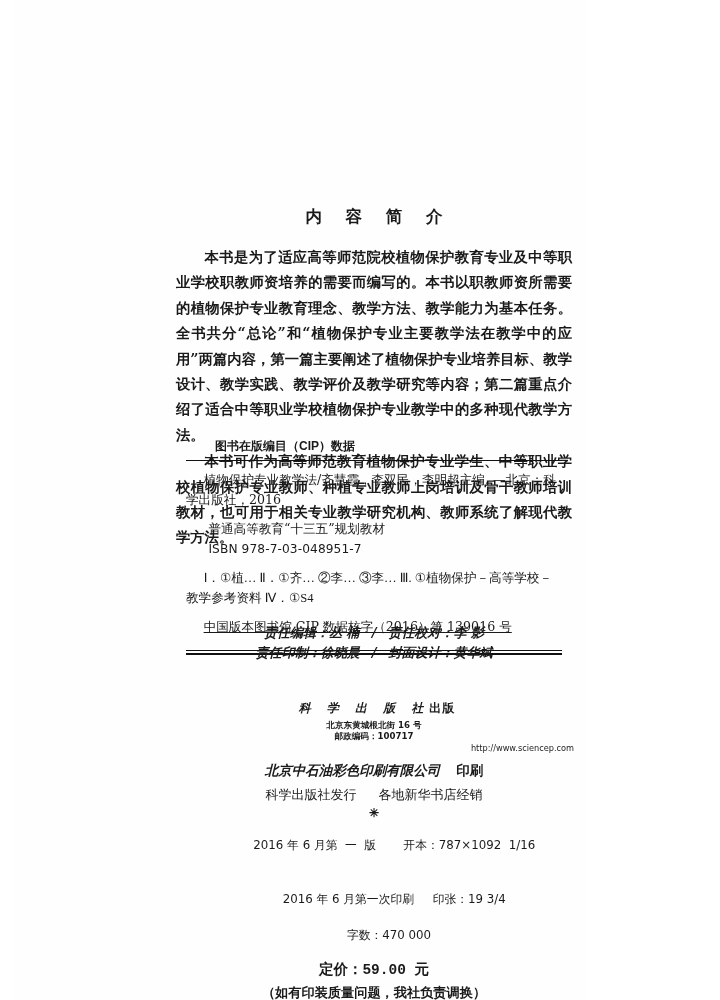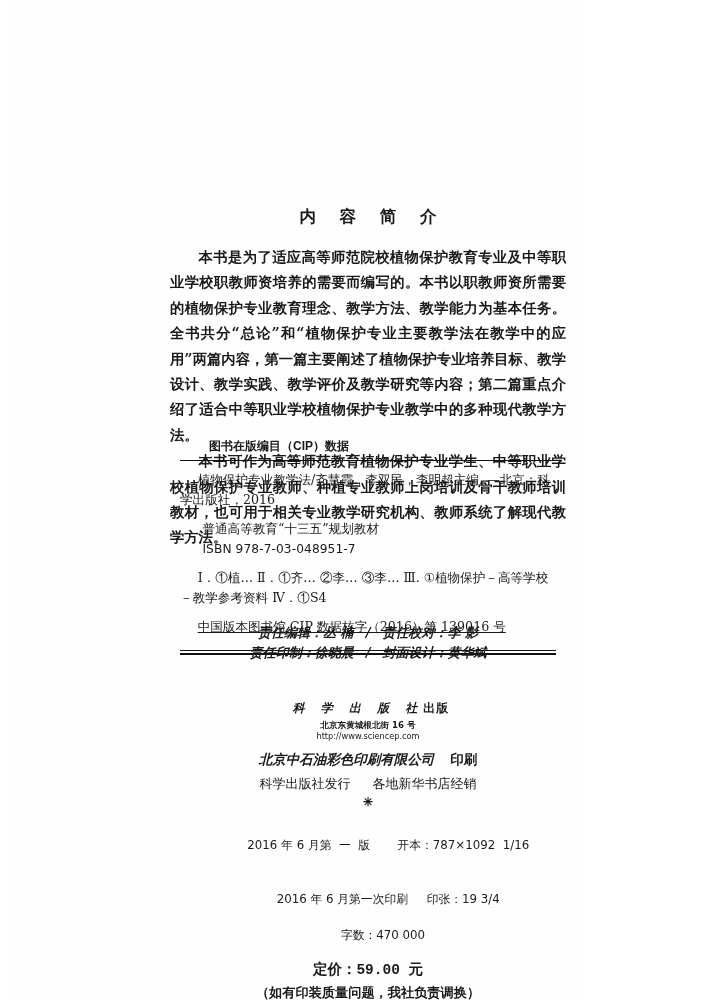--- a/index.html
+++ b/index.html
@@ -10,21 +10,21 @@
   body {
     width: 720px;
     height: 1000px;
     position: relative;
     font-family: "DejaVu Serif", "Liberation Serif", serif;
     color: #1a1a1a;
     overflow: hidden;
   }
   .page {
     position: absolute;
-    left: 8px; top: 0;
+    left: 14px; top: 0;
     width: 572px;
     height: 1000px;
     background: #fefefe;
   }
 
   
   .abstract-block {
     position: absolute;
     left: 162px;
     top: 206px;
@@ -94,20 +94,21 @@
   }
   .cip-group .cip-line { margin: 0; }
   .isbn-line {
     font-family: "DejaVu Sans", "Liberation Sans", sans-serif;
     font-size: 12.2px;
     letter-spacing: 0.1px;
   }
   .cip-class {
     text-indent: 1.4em;
     margin-bottom: 9px;
+    font-family: Liberation Serif, serif;
   }
   .cip-number {
     text-indent: 1.4em;
     margin-bottom: 6px;
     text-decoration: underline;
   }
 
   
   .credits {
     position: absolute;
@@ -150,20 +151,21 @@
     font-size: 8.6px;
     line-height: 11.4px;
     font-weight: bold;
     font-family: "DejaVu Sans", "Liberation Sans", sans-serif;
   }
   .pub-url {
     font-size: 8.2px;
     line-height: 11.4px;
     font-family: "DejaVu Sans", "Liberation Sans", sans-serif;
     font-weight: normal;
+    text-align: right;
   }
   .printer-line {
     margin-top: 8px;
     font-size: 13.5px;
     font-weight: bold;
     font-style: italic;
     font-family: "DejaVu Serif", "Liberation Serif", serif;
   }
   .printer-line .plain {
     font-style: normal;
@@ -251,20 +253,21 @@
     <div class="credit-line">
       <span>责任印制：</span><span>徐晓晨</span><span class="sp"></span><span>/</span><span class="sp"></span><span>封面设计：</span><span>黄华斌</span>
     </div>
   </div>
 
   <div class="publisher">
     <div class="pub-name">
       <span>科 学 出 版 社</span><span class="plain">出版</span>
     </div>
     <div class="pub-addr">北京东黄城根北街 16 号</div>
+    <div class="pub-addr">邮政编码：100717</div>
     <div class="pub-url">http://www.sciencep.com</div>
     <div class="printer-line">
       <span>北京中石油彩色印刷有限公司</span><span class="plain">印刷</span>
     </div>
     <div class="distrib-line">
       <span>科学出版社发行</span><span class="gap"></span><span>各地新华书店经销</span>
     </div>
     <div class="star">✳</div>
   </div>
 

